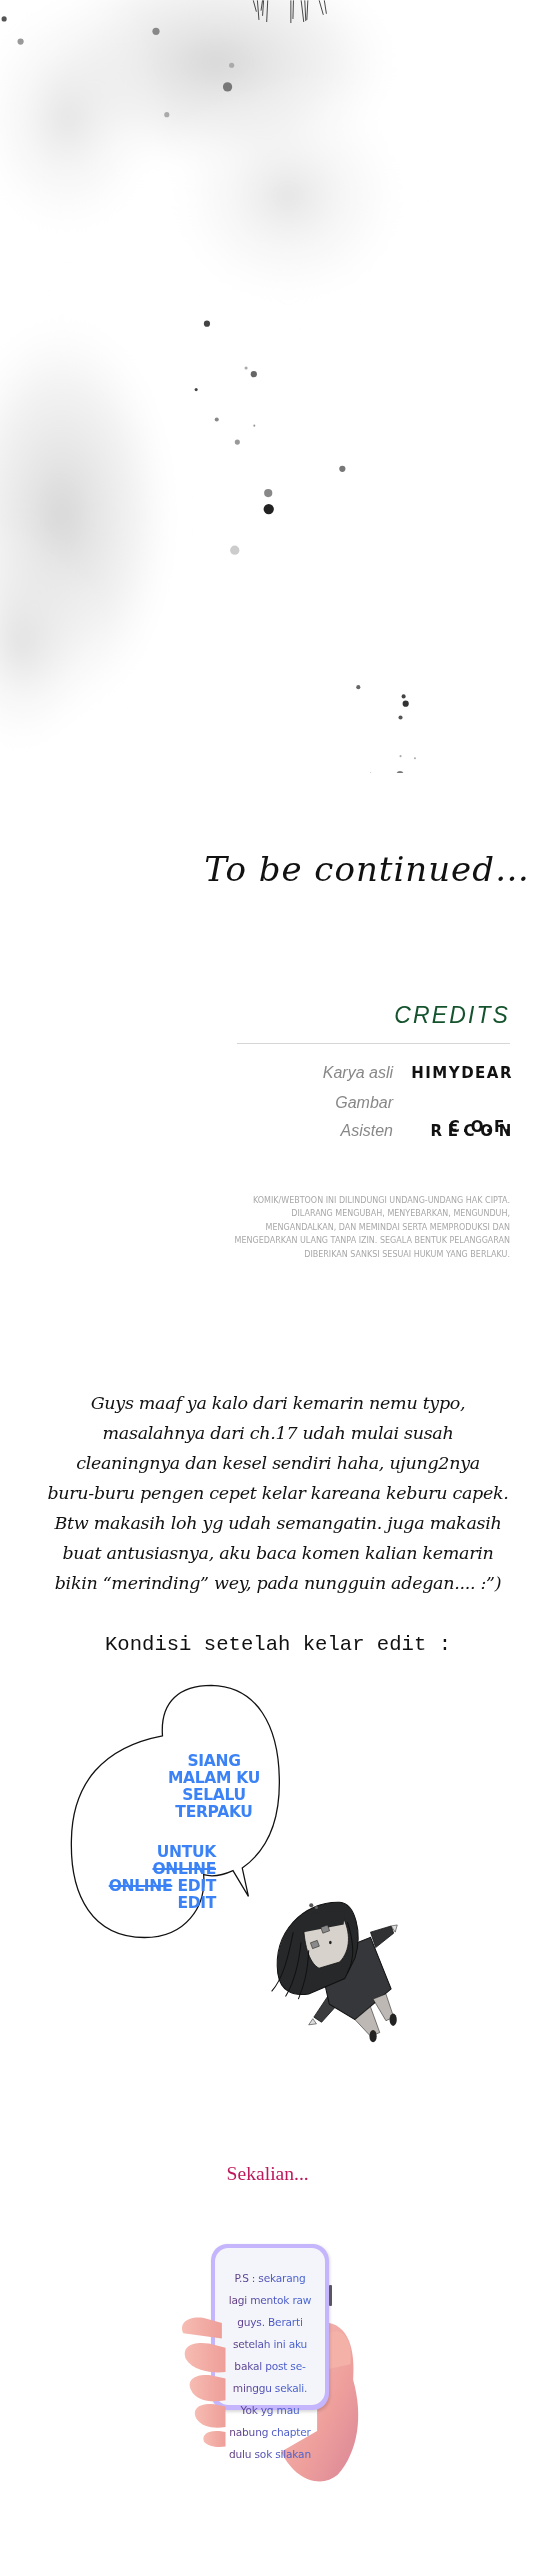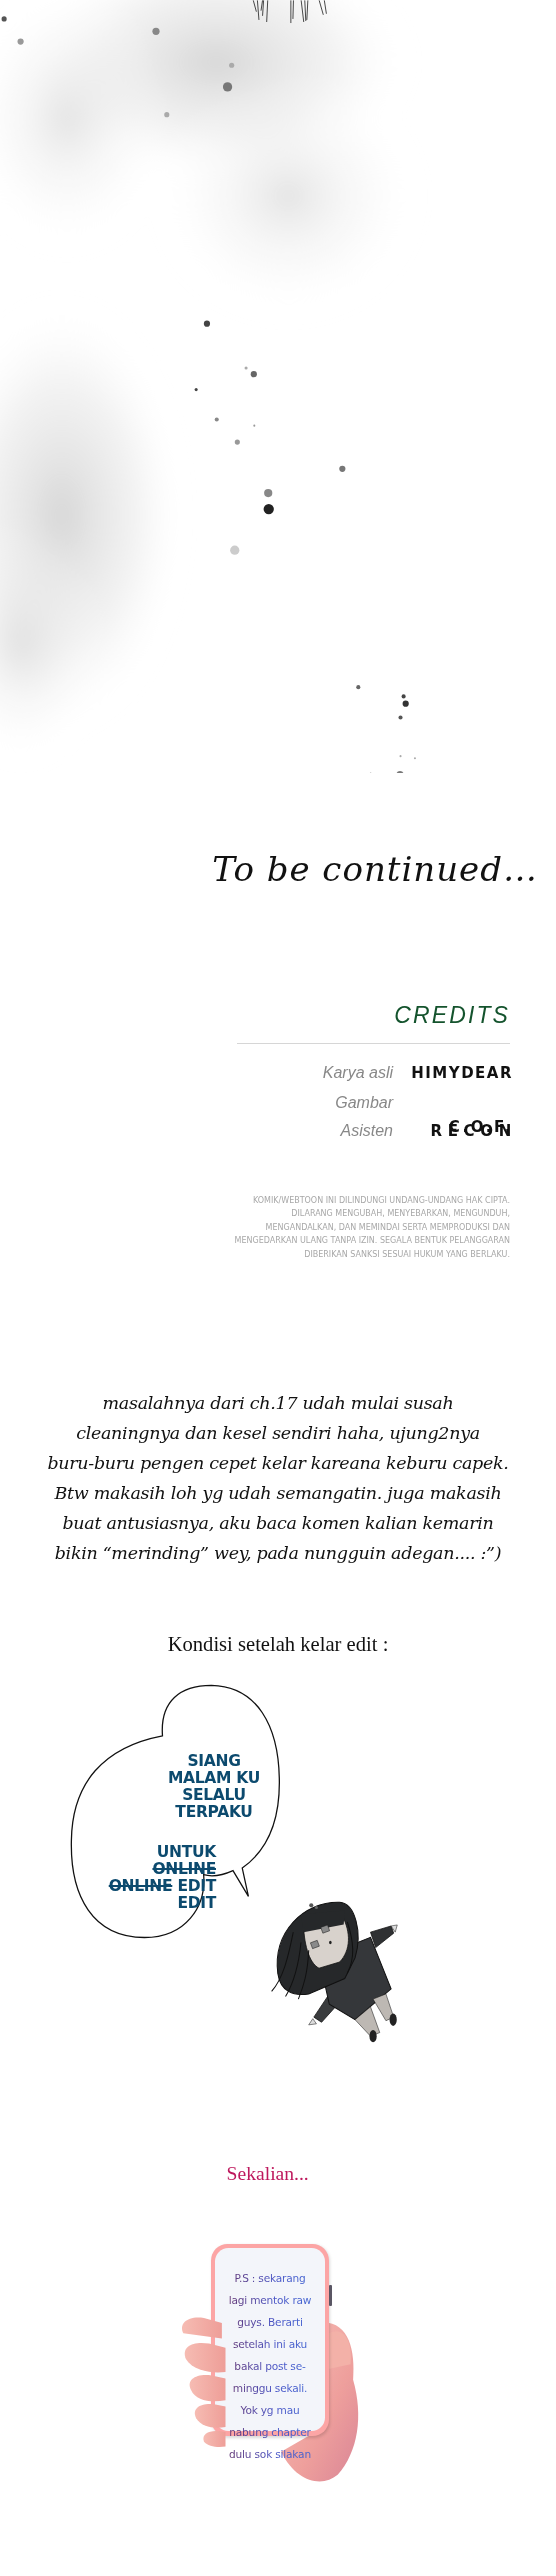--- a/index.html
+++ b/index.html
@@ -3,21 +3,21 @@
 <meta charset="utf-8">
 <style>
   html, body { margin:0; padding:0; background:#ffffff; }
   body { width:556px; height:2605px; position:relative; overflow:hidden; font-family:"Liberation Serif", serif; color:#111; }
   .abs { position:absolute; }
 
   
   #smoke { left:0; top:0; width:556px; height:773px; }
 
   
-  #tbc { left:0; width:556px; top:849px; text-align:right; padding-right:18px; box-sizing:border-box;
+  #tbc { left:0; width:556px; top:849px; text-align:right; padding-right:26px; box-sizing:border-box;
          font-family:"DejaVu Serif", serif; font-style:italic; font-size:34px; letter-spacing:1px; color:#111; }
 
   
   #credits-title { right:46px; top:1002px; font-family:"Liberation Sans", sans-serif; font-style:italic;
                    font-size:23px; letter-spacing:2.1px; color:#14532d; }
   #credits-divider { left:237px; top:1043px; width:273px; height:1px; background:#d6d6d6; }
   .credit-row { left:7px; width:552px; height:26px; }
   .credit-role { position:absolute; right:166px; font-family:"Liberation Sans", sans-serif; font-style:italic;
                  font-size:16px; color:#888; text-align:right; }
   .credit-name { position:absolute; right:46px; font-family:"DejaVu Sans", sans-serif; font-weight:bold;
@@ -27,39 +27,39 @@
   #credit-2 { top:1122px; } #credit-2 .credit-name { letter-spacing:5.7px; right:42px; }
 
   #disclaimer { right:46px; top:1194px; width:361px; text-align:right; font-family:"DejaVu Sans", sans-serif;
                 font-size:8px; line-height:13.4px; color:#a8a8a8; text-transform:uppercase; }
 
   
   #note { left:41px; width:474px; top:1388px; text-align:center; font-family:"DejaVu Serif", serif;
           font-style:italic; font-size:17.5px; line-height:30px; color:#111; letter-spacing:-0.3px; }
   #note .line { display:block; white-space:nowrap; }
 
-  #kondisi { left:0; width:556px; top:1633px; text-align:center; font-family:Liberation Serif, serif;
+  #kondisi { left:0; width:556px; top:1633px; text-align:center; font-family:Liberation Mono, monospace;
              font-size:20.6px; color:#111; }
 
   
   #bubble-wrap { left:57px; top:1680px; width:247px; height:268px; }
   .bubble-text { position:absolute; font-family:"DejaVu Sans", sans-serif; font-weight:bold; font-size:15.5px;
-                 line-height:17px; text-align:center; color:#0c4a6e; letter-spacing:-0.3px; }
+                 line-height:17px; text-align:center; color:#3b82f6; letter-spacing:-0.3px; }
   #bubble-top { left:98px; top:73px; width:118px; }
   #bubble-bottom { left:30px; top:164px; width:129px;text-align:right; }
   .strike { text-decoration:line-through; text-decoration-thickness:1.5px; }
 
   #character { left:216px; top:1901px; width:206px; height:155px; }
 
   #sekalian { left:0; width:556px; top:2163px; text-align:center; font-family:"Liberation Serif", serif;
               font-size:19.6px; color:#be185d; padding-right:20.6px; box-sizing:border-box; }
 
   
   #hand { left:178px; top:2287px; width:201px; height:247px; }
-  #phone { left:211px; top:2244px; width:118px; height:192px; border-radius:16.5px; background:#fca5a5;
+  #phone { left:211px; top:2244px; width:118px; height:166px; border-radius:16.5px; background:#c4b5fd;
            box-shadow: 1px 1.5px 3.1px rgba(0,0,0,0.15); }
   #phone-screen { position:absolute; left:4.1px; top:4.1px; right:4.1px; bottom:5.2px; background:#f3f5fa; border-radius:13.4px; }
   #phone-button { position:absolute; right:-2.6px; top:41px; width:2.6px; height:20.6px; background:#5a5664; border-radius:1px; }
   #phone-text { position:absolute; left:0; right:0; top:18.5px; text-align:center; font-family:"DejaVu Sans", sans-serif;
                 font-size:10.6px; line-height:22px; letter-spacing:-0.2px; }
   #phone-text .line { display:block; white-space:nowrap; background:linear-gradient(90deg,#6b2f5f 0%,#4a56c7 55%,#3f6ad6 100%);
                       -webkit-background-clip:text; background-clip:text; color:transparent; }
   #finger-overlay { left:178px; top:2287px; width:201px; height:247px; pointer-events:none; }
 </style>
 </head>
@@ -152,20 +152,21 @@
 
 <div id="disclaimer" class="abs">
   <div>KOMIK/WEBTOON INI DILINDUNGI UNDANG-UNDANG HAK CIPTA.</div>
   <div>DILARANG MENGUBAH, MENYEBARKAN, MENGUNDUH,</div>
   <div>MENGANDALKAN, DAN MEMINDAI SERTA MEMPRODUKSI DAN</div>
   <div>MENGEDARKAN ULANG TANPA IZIN. SEGALA BENTUK PELANGGARAN</div>
   <div>DIBERIKAN SANKSI SESUAI HUKUM YANG BERLAKU.</div>
 </div>
 
 <div id="note" class="abs">
+  <span class="line">Guys maaf ya kalo dari kemarin nemu typo,</span>
   <span class="line">masalahnya dari ch.17 udah mulai susah</span>
   <span class="line">cleaningnya dan kesel sendiri haha, ujung2nya</span>
   <span class="line">buru-buru pengen cepet kelar kareana keburu capek.</span>
   <span class="line">Btw makasih loh yg udah semangatin. juga makasih</span>
   <span class="line">buat antusiasnya, aku baca komen kalian kemarin</span>
   <span class="line">bikin “merinding” wey, pada nungguin adegan.... :”)</span>
 </div>
 
 <div id="kondisi" class="abs">Kondisi setelah kelar edit :</div>
 

